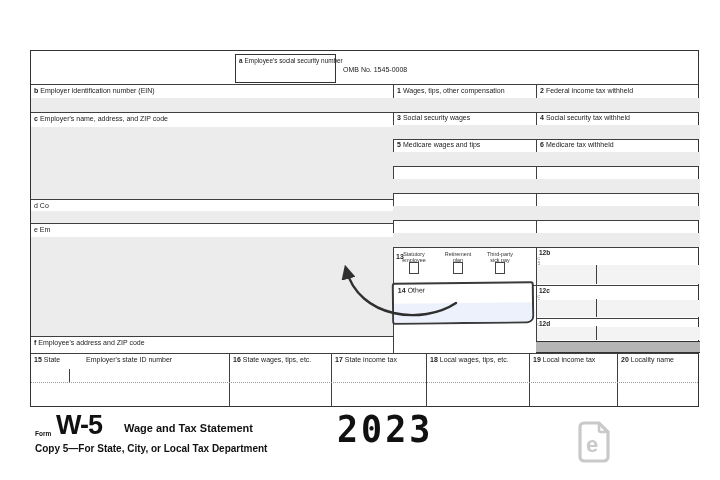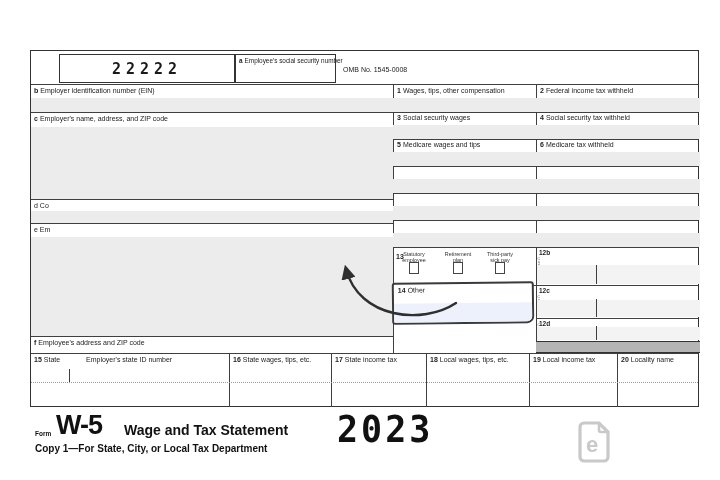--- a/index.html
+++ b/index.html
@@ -39,35 +39,34 @@
            font-size:27px;color:#111;letter-spacing:0.5px;}
   .callout .cotext b{margin-right:9px;}
   .graybar{position:absolute;left:505px;top:290px;width:164px;height:12px;background:#b5b5b5;
            border-top:1px solid #333;border-bottom:1px solid #333;box-sizing:border-box;}
   .dotted{position:absolute;border-top:1px dotted #999;height:0;}
   .arrowsvg{position:absolute;left:0;top:0;width:669px;height:357px;overflow:visible;
             pointer-events:none;z-index:6;}
   .footword{position:absolute;left:35px;top:430px;font-size:6.5px;font-weight:bold;color:#111;}
   .w2{position:absolute;left:56px;top:410px;font-size:27px;font-weight:800;
       letter-spacing:-1px;color:#111;}
-  .stmt{position:absolute;left:124px;top:422px;font-size:14px;font-weight:bold;color:#111;}
+  .stmt{position:absolute;left:124px;top:422px;font-size:11px;font-weight:bold;color:#111;}
   .copy{position:absolute;left:35px;top:443px;font-size:10px;font-weight:bold;color:#111;}
   .year{position:absolute;left:337px;top:408px;font-family:"DejaVu Sans Mono",monospace;
         font-weight:bold;font-size:35px;letter-spacing:3px;color:#111;transform:scaleY(1.05);
         transform-origin:left top;}
   .logo{position:absolute;left:577px;top:421px;display:flex;align-items:center;}
   .logoword{font-size:27px;font-weight:bold;color:#c9c9c9;letter-spacing:0.5px;margin-left:-4px;}
   .logomark{font-size:8px;color:#c9c9c9;vertical-align:14px;font-weight:normal;}
 </style>
 </head>
 <body>
 
 <div class="form">
 
-  <div class="ctrlbox">22222</div>
   <div class="abox">
     <span class="lab"><b>a</b><span>Employee's social security number</span></span>
   </div>
   <span class="lab" style="left:312px;top:15px;">OMB No. 1545-0008</span>
 
   <div class="hl" style="left:0;top:33px;width:667px;"></div>
   <div class="vl" style="left:362px;top:33px;height:269px;"></div>
   <div class="vl" style="left:505px;top:33px;height:257px;"></div>
 
   <div class="strip" style="left:0;top:47px;width:362px;height:14px;"></div>
@@ -158,21 +157,21 @@
         <path d="M0,0 L10,5 L0,10 z" fill="#2f2f2f"></path>
       </marker>
     </defs>
     <path d="M 425,252 C 392,274 328,268 315,218" fill="none" stroke="#2f2f2f" stroke-width="2.4" stroke-linecap="round" marker-end="url(#ah)"></path>
   </svg>
 </div>
 
 <span class="footword">Form</span>
 <span class="w2">W-5</span>
 <span class="stmt">Wage and Tax Statement</span>
-<span class="copy">Copy 1—For State, City, or Local Tax Department</span>
+<span class="copy">Copy 5—For State, City, or Local Tax Department</span>
 <span class="year">2023</span>
 
 <div class="logo">
   <svg width="34" height="42" viewBox="0 0 34 42">
     <path d="M7,2 h15 l9,9 v25 a4,4 0 0 1 -4,4 H7 a4,4 0 0 1 -4,-4 V6 a4,4 0 0 1 4,-4 z" fill="#ffffff" stroke="#c9c9c9" stroke-width="3.2"></path>
     <path d="M22,2 v7 a2,2 0 0 0 2,2 h7" fill="none" stroke="#c9c9c9" stroke-width="2.6"></path>
     <text x="15" y="31" text-anchor="middle" font-family="Liberation Sans, sans-serif" font-size="22" font-weight="bold" fill="#c9c9c9">e</text>
   </svg>
 </div>
 

